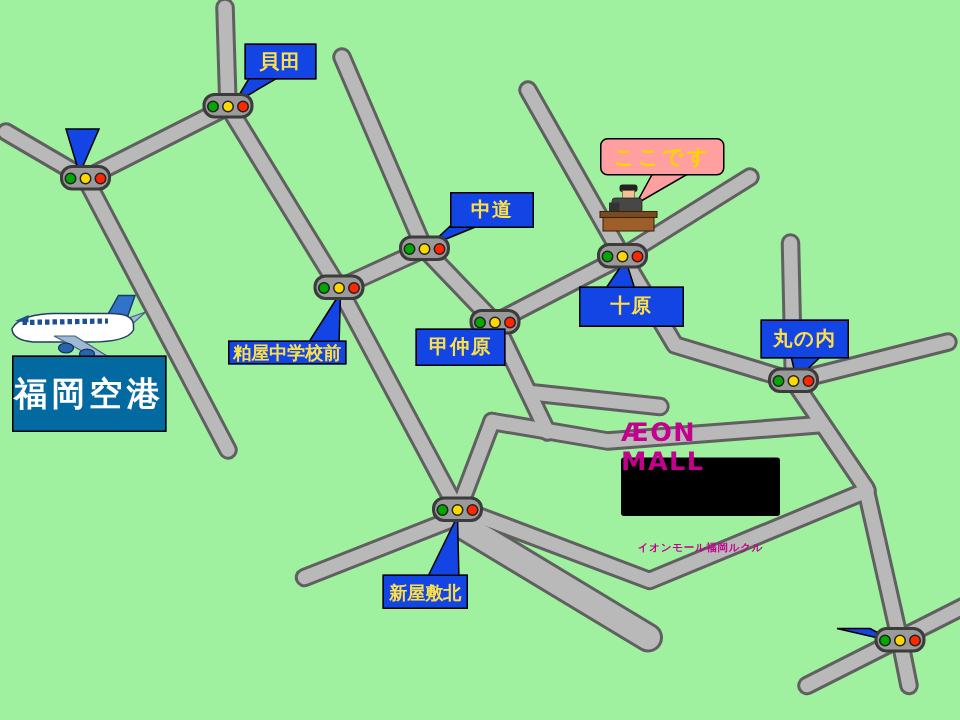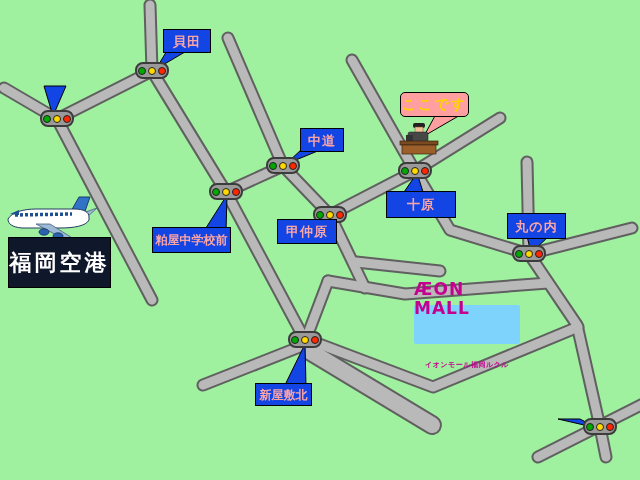--- a/index.html
+++ b/index.html
@@ -7,36 +7,36 @@
          font-family:"DejaVu Sans",sans-serif;}
   svg.layer{position:absolute;left:0;top:0;}
   
   .tl{position:absolute;width:30px;height:13px;background:#9a9a9a;border:2px solid #3c3c3c;
       border-radius:8px;display:flex;align-items:center;justify-content:space-around;box-sizing:content-box;}
   .tl .dot{width:8px;height:8px;border-radius:50%;display:block;border:1px solid #222;box-sizing:border-box;}
   .tl .g{background:#00a800;}
   .tl .y{background:#ffd800;}
   .tl .r{background:#ff2600;}
   
-  .callout{position:absolute;background:#1344e4;border:1px solid #000;color:#fca5a5;font-weight:bold;
+  .callout{position:absolute;background:#1344e4;border:1px solid #000;color:#fde047;font-weight:bold;
            display:flex;align-items:center;justify-content:center;text-align:center;line-height:1;
            box-sizing:border-box;}
   .f14{font-size:14px;letter-spacing:1px;}
   .f13{font-size:13px;letter-spacing:1px;}
   .f12{font-size:12px;letter-spacing:0;}
   
   .koko{position:absolute;background:#ff9f9f;border:1px solid #000;border-radius:5px;color:#ffd400;
         font-weight:bold;font-size:14px;letter-spacing:2px;display:flex;align-items:center;
         justify-content:center;box-sizing:border-box;}
   
-  .airport{position:absolute;background:#0f172a;border:1px solid #000;color:#fff;
+  .airport{position:absolute;background:#0369a1;border:1px solid #000;color:#fff;
            font-family:"DejaVu Serif",serif;font-weight:bold;font-size:22px;letter-spacing:3px;
            display:flex;align-items:center;justify-content:center;box-sizing:border-box;}
   
-  .aeon{position:absolute;background:#7dd3fc;border-radius:2px;display:flex;flex-direction:column;
+  .aeon{position:absolute;background:#000000;border-radius:2px;display:flex;flex-direction:column;
         align-items:center;justify-content:center;box-sizing:border-box;}
   .aeon .big{color:#c4008f;font-weight:bold;font-size:17px;letter-spacing:1px;line-height:1.1;}
   .aeon .small{color:#c4008f;font-size:7px;font-weight:bold;letter-spacing:0.5px;line-height:1.2;margin-top:43px;}
 </style>
 </head>
 <body>
 
 <div id="stage">
 
   <svg class="layer" width="640" height="480" viewBox="0 0 640 480">
@@ -169,40 +169,40 @@
     </div>
   <div class="tl" style="left:583px;top:418px">
       <span class="dot g"></span>
       <span class="dot y"></span>
       <span class="dot r"></span>
     </div>
 
   <div class="callout f13" style="left:163px;top:29px;width:48px;height:24px">
       <span>貝田</span>
     </div>
-  <div class="callout f13" style="left:300px;top:128px;width:44px;height:24px">
+  <div class="callout f13" style="left:300px;top:128px;width:56px;height:24px">
       <span>中道</span>
     </div>
   <div class="callout f13" style="left:386px;top:191px;width:70px;height:27px">
       <span>十原</span>
     </div>
   <div class="callout f13" style="left:277px;top:219px;width:60px;height:25px">
       <span>甲仲原</span>
     </div>
-  <div class="callout f12" style="left:152px;top:227px;width:79px;height:26px">
+  <div class="callout f12" style="left:152px;top:227px;width:79px;height:16px">
       <span>粕屋中学校前</span>
     </div>
   <div class="callout f12" style="left:255px;top:383px;width:57px;height:23px">
       <span>新屋敷北</span>
     </div>
   <div class="callout f13" style="left:507px;top:213px;width:59px;height:26px">
       <span>丸の内</span>
     </div>
 
-  <div class="koko" style="left:400px;top:92px;width:69px;height:25px">
+  <div class="koko" style="left:400px;top:92px;width:83px;height:25px">
       <span>ここです</span>
     </div>
 
   <div class="airport" style="left:8px;top:237px;width:103px;height:51px">
       <span>福岡空港</span>
     </div>
 
   <div class="aeon" style="left:414px;top:305px;width:106px;height:39px">
     <span class="big">ÆON MALL</span>
     <span class="small">イオンモール福岡ルクル</span>

